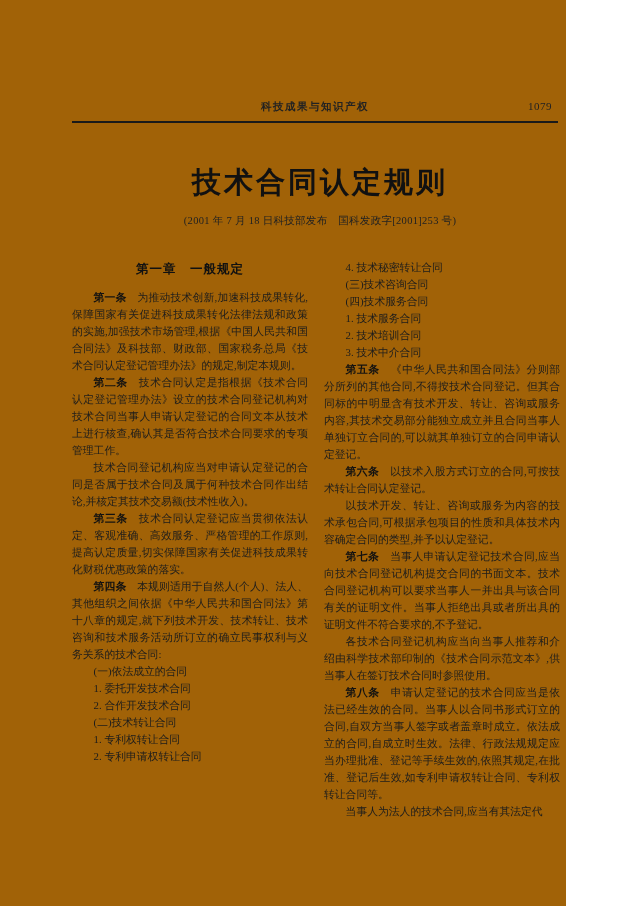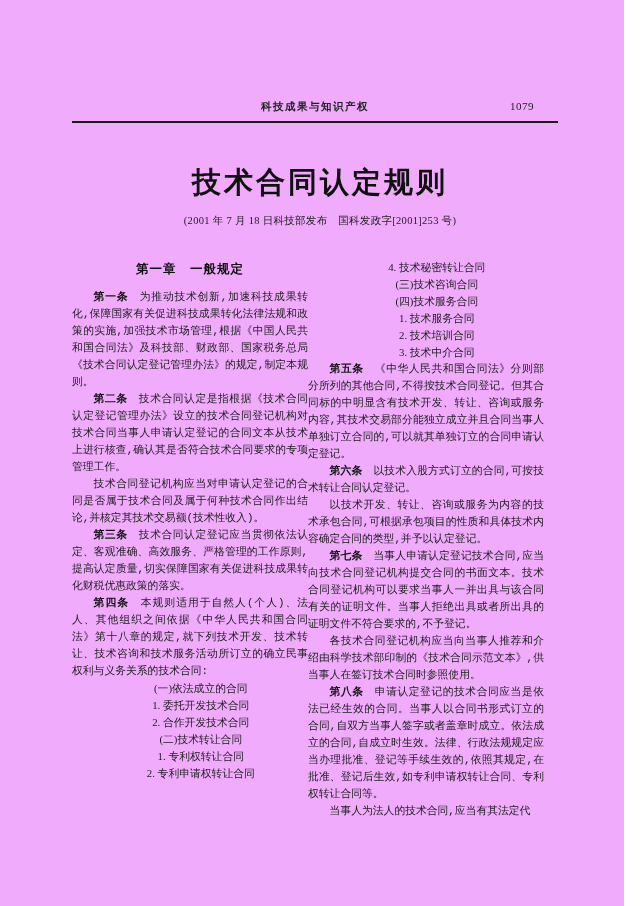--- a/index.html
+++ b/index.html
@@ -1,53 +1,53 @@
 <!DOCTYPE html>
 <html><head>
 <meta charset="utf-8">
 <style>
   html,body{margin:0;padding:0;background:#ffffff;}
   .page{
-    position:relative;width:624px;height:906px;background:#f0abfc;
+    position:relative;width:566px;height:906px;background:#a16207;
     font-family:"Liberation Serif","DejaVu Serif",serif;color:#1c1c1c;
     overflow:hidden;
   }
   .running-header{
     position:absolute;left:72px;top:100px;width:486px;height:18px;
   }
   .running-title{
     position:absolute;left:0;right:0;text-align:center;
     font-size:10.5px;font-weight:bold;letter-spacing:1.5px;color:#222;
   }
   .page-number{
-    position:absolute;right:24px;top:0;font-size:11px;color:#222;letter-spacing:.5px;
+    position:absolute;right:6px;top:0;font-size:11px;color:#222;letter-spacing:.5px;
   }
   .header-rule{
     position:absolute;left:72px;top:121px;width:486px;height:2px;background:#1a1a1a;
   }
   .doc-title{
     position:absolute;left:0;top:163px;width:640px;margin:0;
     text-align:center;font-size:29px;font-weight:bold;letter-spacing:3px;color:#111;
   }
   .doc-subtitle{
     position:absolute;left:0;top:214px;width:640px;
     text-align:center;font-size:10.5px;color:#222;letter-spacing:.3px;
   }
   .columns{
     position:absolute;left:72px;top:259px;width:488px;
-    display:flex;
+    display:flex;gap:16px;
   }
   .col{width:236px;font-size:10.8px;line-height:17px;}
   .col h2.heading{
     margin:2px 0 11px 0;text-align:center;
     font-size:12.5px;font-weight:bold;letter-spacing:1px;color:#111;
   }
   .col p{margin:0;}
-  .col p.para{text-indent:2em;text-align:justify;text-justify:inter-ideograph;font-family:Liberation Mono, monospace;}
-  .col p.item{padding-left:2em;text-align:center;}
+  .col p.para{text-indent:2em;text-align:justify;text-justify:inter-ideograph;}
+  .col p.item{padding-left:2em;text-align:left;}
   .run-in{font-weight:bold;color:#111;}
 </style>
 </head>
 <body>
 
 <div class="page">
 
   <div class="running-header">
     <span class="running-title">科技成果与知识产权</span>
     <span class="page-number">1079</span>

